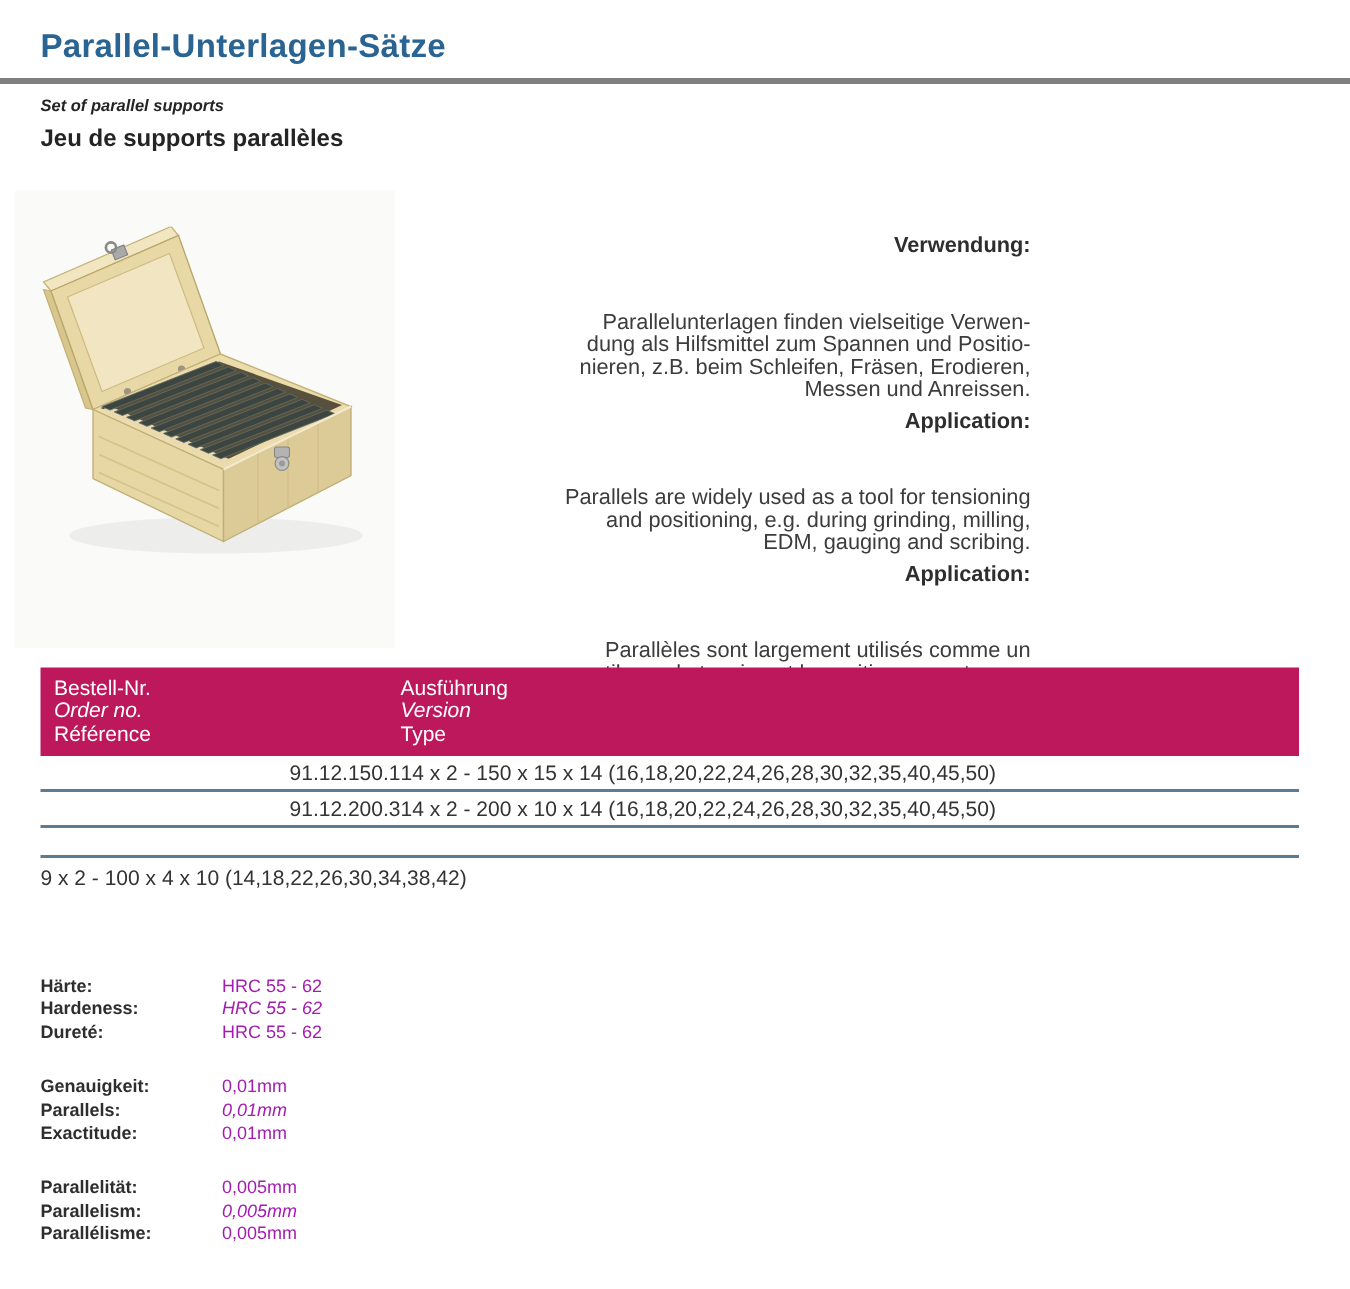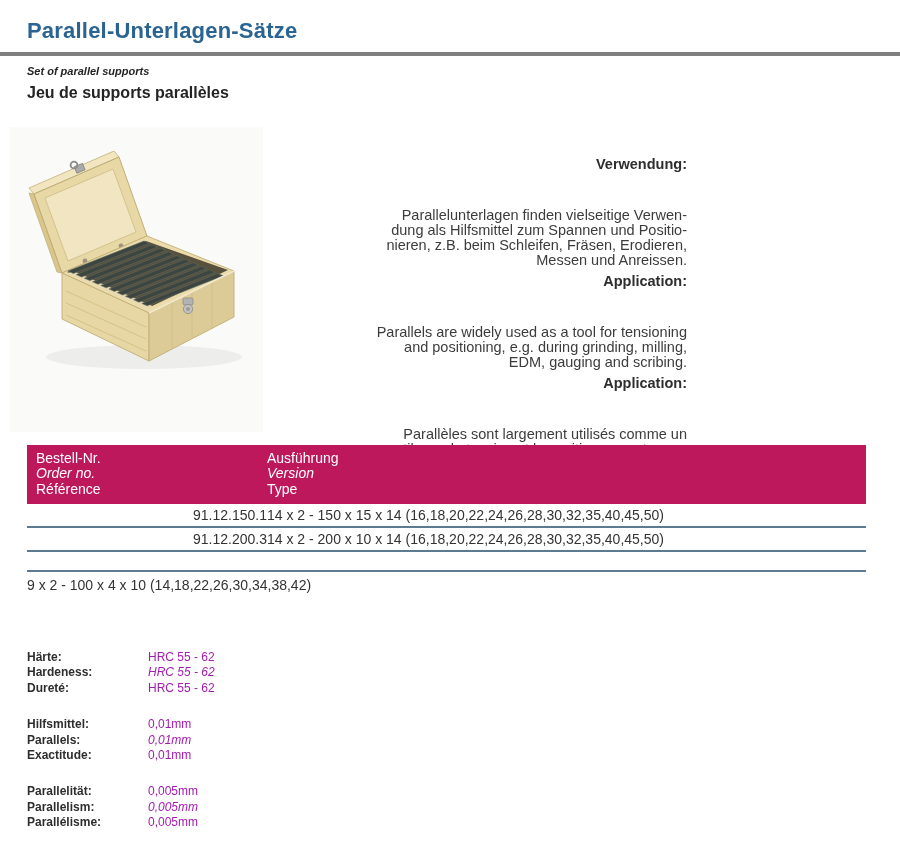--- a/index.html
+++ b/index.html
@@ -194,21 +194,21 @@
         <span class="lbl">Hardeness:</span>
         <span class="val">HRC 55 - 62</span>
       </div>
       <div class="spec-row">
         <span class="lbl">Dureté:</span>
         <span class="val">HRC 55 - 62</span>
       </div>
     </div>
     <div class="spec-group">
       <div class="spec-row">
-        <span class="lbl">Hilfsmittel:</span>
+        <span class="lbl">Genauigkeit:</span>
         <span class="val">0,01mm</span>
       </div>
       <div class="spec-row it">
         <span class="lbl">Parallels:</span>
         <span class="val">0,01mm</span>
       </div>
       <div class="spec-row">
         <span class="lbl">Exactitude:</span>
         <span class="val">0,01mm</span>
       </div>

